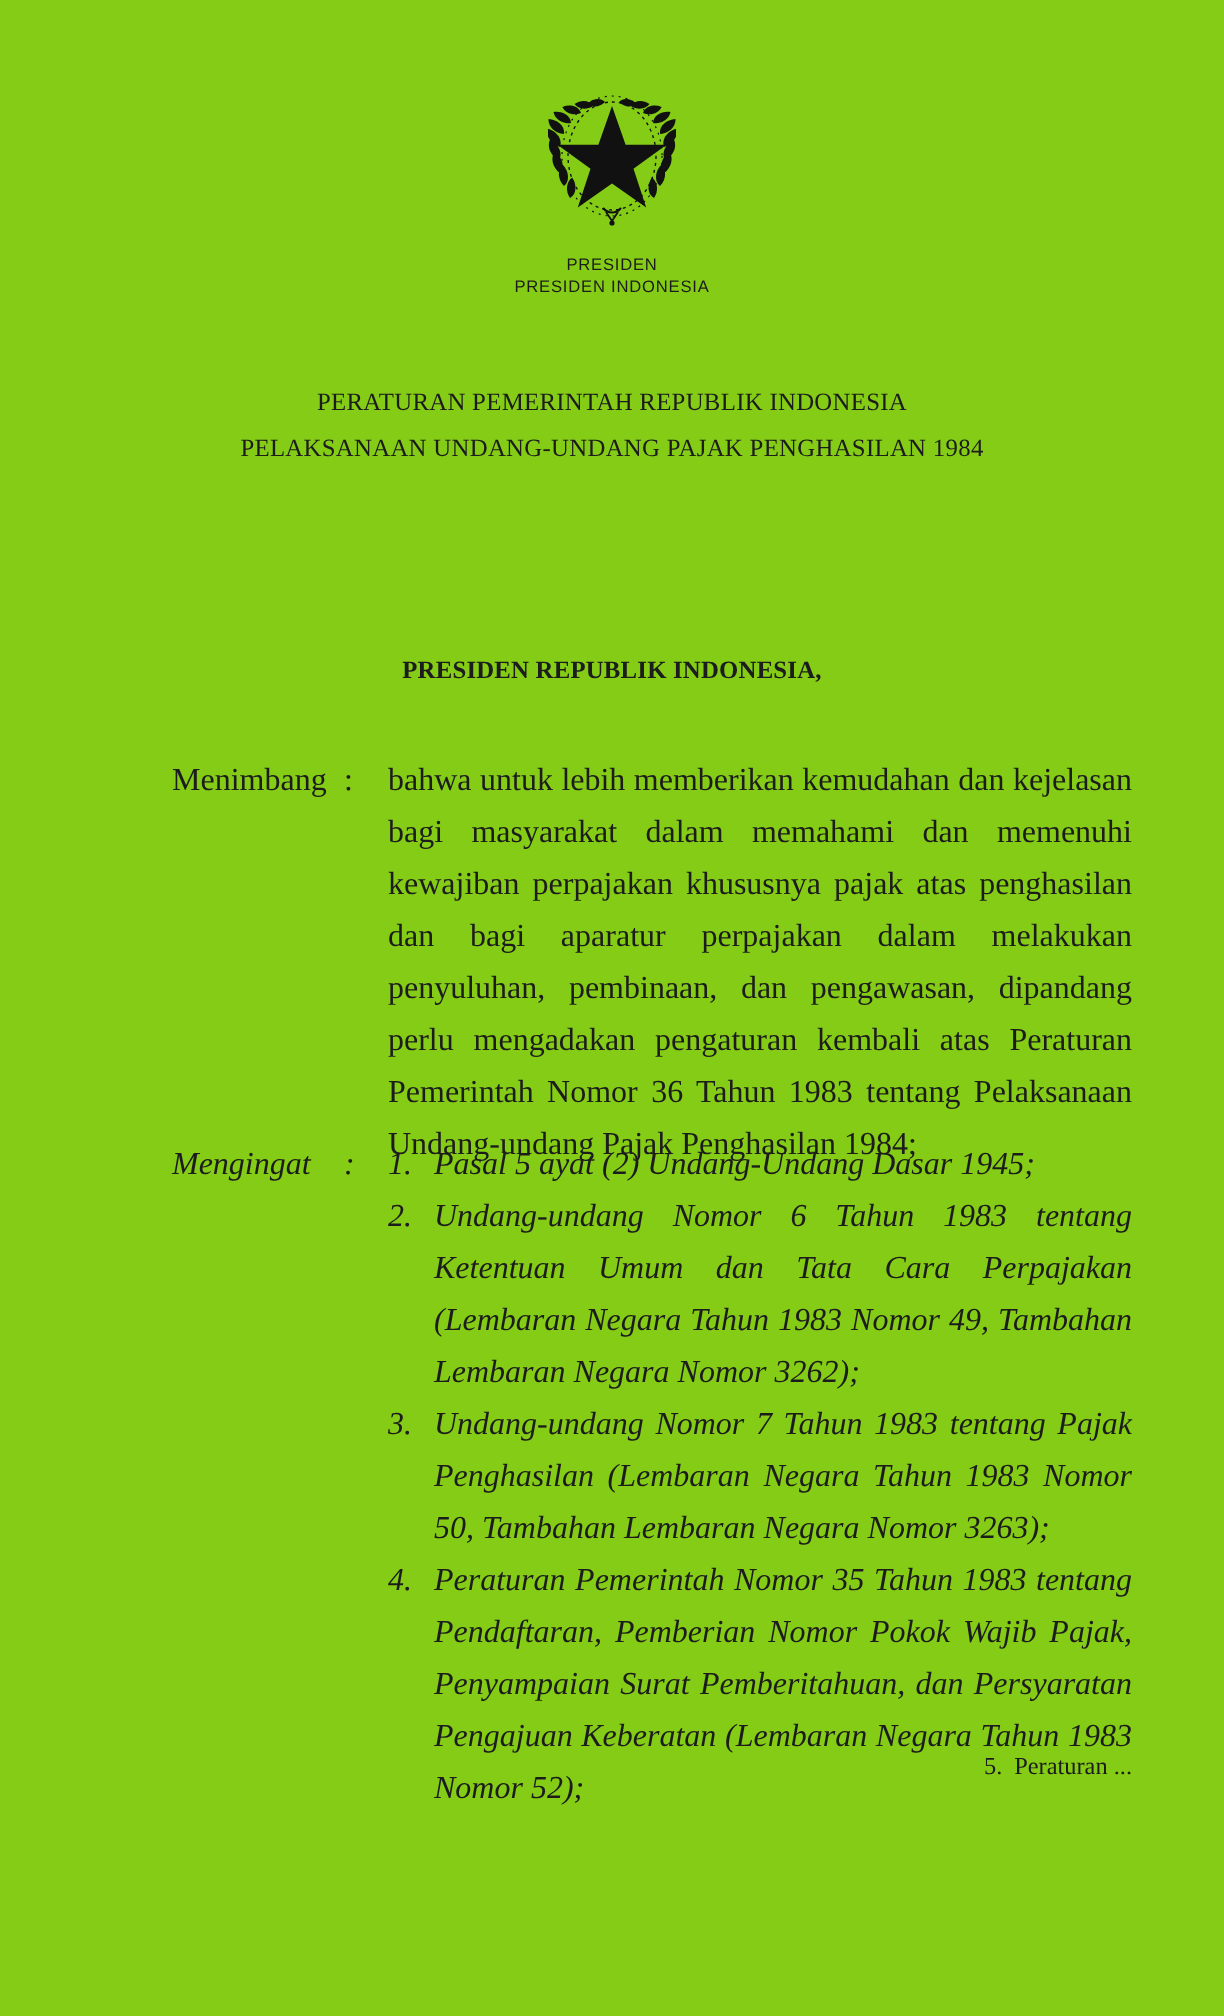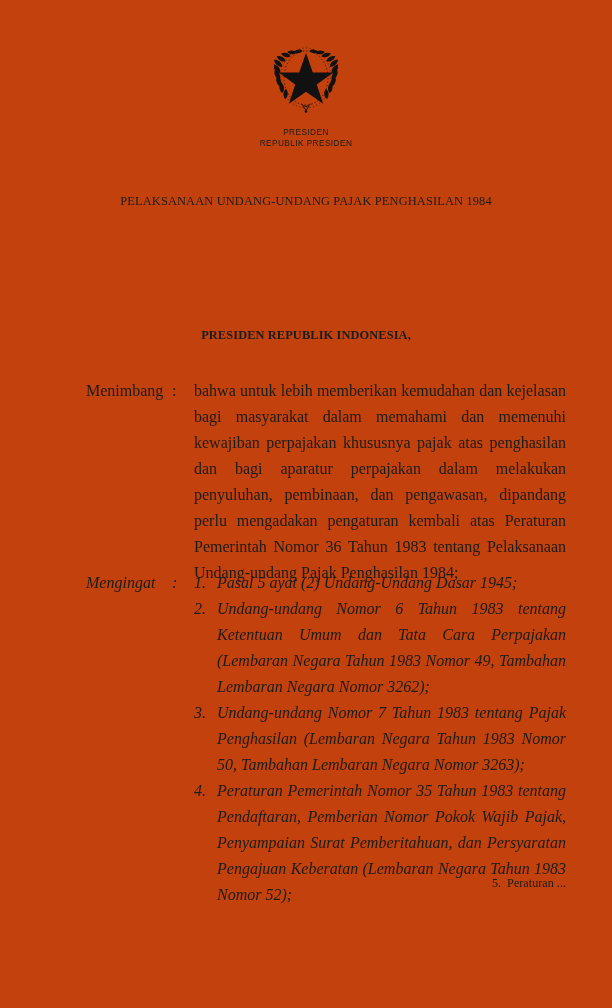--- a/index.html
+++ b/index.html
@@ -14,21 +14,21 @@
     position: relative;
     overflow: hidden;
     font-family: "Liberation Serif", "DejaVu Serif", serif;
     color: #1c1c1c;
     -webkit-font-smoothing: antialiased;
   }
 
   .page {
     position: absolute;
     inset: 0;
-    background: #c2410c;
+    background: #84cc16;
   }
 
   
   .emblem-block {
     position: absolute;
     left: 0;
     right: 0;
     top: 40px;
     text-align: center;
   }
@@ -187,25 +187,26 @@
         <path d="M55,128 C60,134 68,134 73,128" fill="none" stroke="#111111" stroke-width="2"></path>
         <path d="M58,132 L64,141 L70,132" fill="none" stroke="#111111" stroke-width="1.8"></path>
         <circle cx="64" cy="143" r="2.6" fill="#111111"></circle>
       </g>
 
       <polygon points="64,26 77.6,64.8 118.6,64.8 85.5,88.8 98.2,127.6 64,103.6 29.8,127.6 42.5,88.8 9.4,64.8 50.4,64.8" fill="#111111"></polygon>
     </svg>
 
     <div class="emblem-caption">
       <div>PRESIDEN</div>
-      <div>REPUBLIK PRESIDEN</div>
+      <div>PRESIDEN INDONESIA</div>
     </div>
   </div>
 
   <div class="title-block">
+    <div class="title-line">PERATURAN PEMERINTAH REPUBLIK INDONESIA</div>
     <div class="title-line">PELAKSANAAN UNDANG-UNDANG PAJAK PENGHASILAN 1984</div>
   </div>
 
   <div class="opening">PRESIDEN REPUBLIK INDONESIA,</div>
 
   <div class="clause" id="clause-menimbang">
     <div class="clause-row">
       <div class="clause-label">Menimbang</div>
       <div class="clause-colon">:</div>
       <div class="clause-body">

